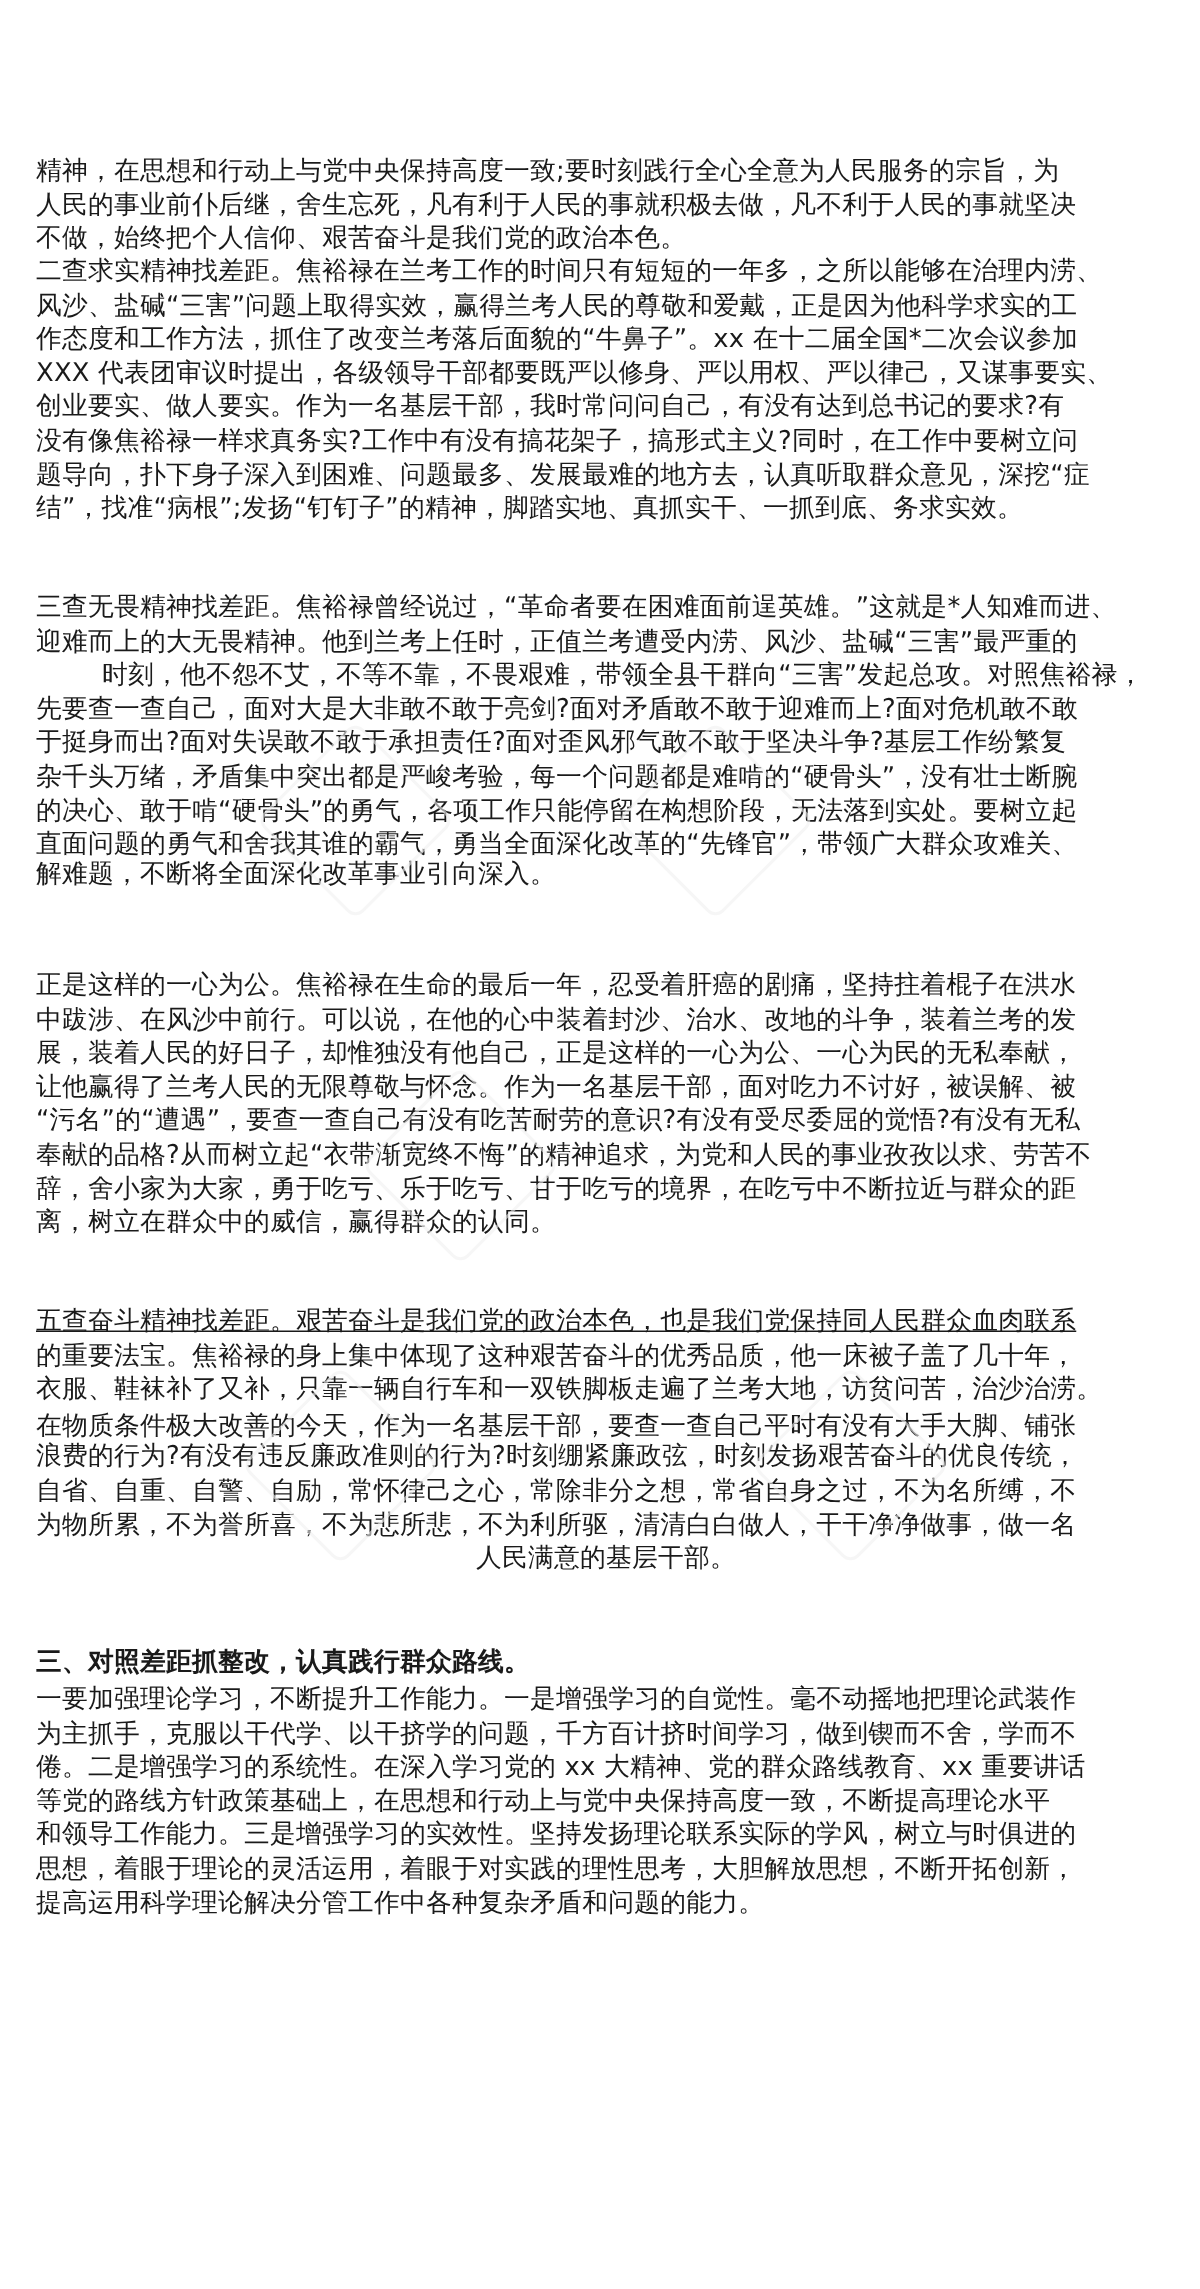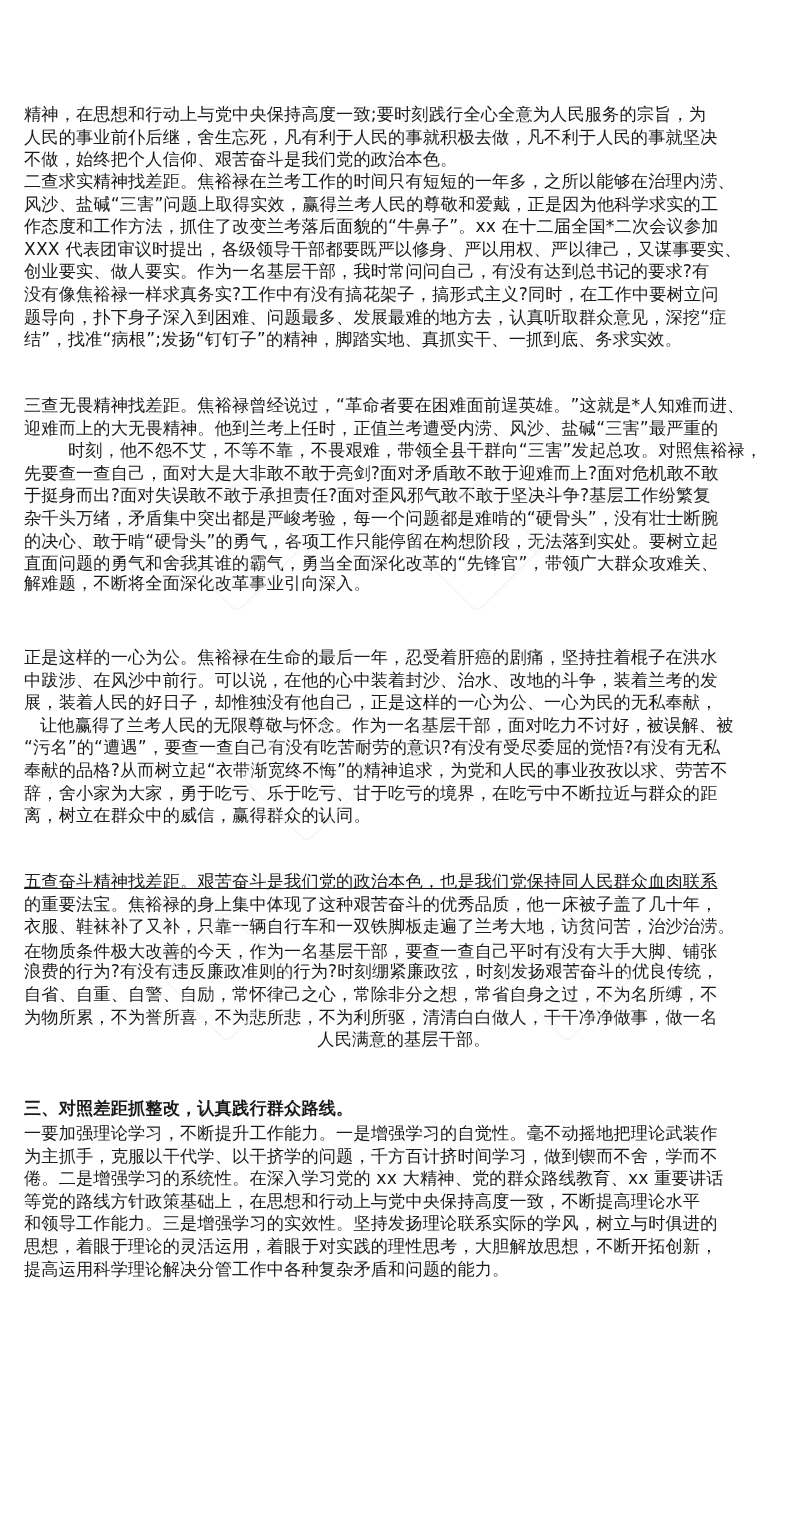--- a/index.html
+++ b/index.html
@@ -42,21 +42,21 @@
       <div class="line" style="top: 439.2px; margin-left: 44px;">时刻，他不怨不艾，不等不靠，不畏艰难，带领全县干群向“三害”发起总攻。对照焦裕禄，</div>
       <div class="line" style="top: 461.8px;">先要查一查自己，面对大是大非敢不敢于亮剑?面对矛盾敢不敢于迎难而上?面对危机敢不敢</div>
       <div class="line" style="top: 484.4px;">于挺身而出?面对失误敢不敢于承担责任?面对歪风邪气敢不敢于坚决斗争?基层工作纷繁复</div>
       <div class="line" style="top: 507px;">杂千头万绪，矛盾集中突出都是严峻考验，每一个问题都是难啃的“硬骨头”，没有壮士断腕</div>
       <div class="line" style="top: 529.6px;">的决心、敢于啃“硬骨头”的勇气，各项工作只能停留在构想阶段，无法落到实处。要树立起</div>
       <div class="line" style="top: 552.2px;">直面问题的勇气和舍我其谁的霸气，勇当全面深化改革的“先锋官”，带领广大群众攻难关、</div>
       <div class="line" style="top: 544px; margin-top: 28px;">解难题，不断将全面深化改革事业引向深入。</div>
       <div class="line" style="top: 646px;">正是这样的一心为公。焦裕禄在生命的最后一年，忍受着肝癌的剧痛，坚持拄着棍子在洪水</div>
       <div class="line" style="top: 668.6px;">中跋涉、在风沙中前行。可以说，在他的心中装着封沙、治水、改地的斗争，装着兰考的发</div>
       <div class="line" style="top: 691.2px;">展，装着人民的好日子，却惟独没有他自己，正是这样的一心为公、一心为民的无私奉献，</div>
-      <div class="line" style="top: 713.8px; margin-left: 16px;">让他赢得了兰考人民的无限尊敬与怀念。作为一名基层干部，面对吃力不讨好，被误解、被</div>
+      <div class="line" style="top: 713.8px;">让他赢得了兰考人民的无限尊敬与怀念。作为一名基层干部，面对吃力不讨好，被误解、被</div>
       <div class="line" style="top: 736.4px;">“污名”的“遭遇”，要查一查自己有没有吃苦耐劳的意识?有没有受尽委屈的觉悟?有没有无私</div>
       <div class="line" style="top: 759px;">奉献的品格?从而树立起“衣带渐宽终不悔”的精神追求，为党和人民的事业孜孜以求、劳苦不</div>
       <div class="line" style="top: 781.6px;">辞，舍小家为大家，勇于吃亏、乐于吃亏、甘于吃亏的境界，在吃亏中不断拉近与群众的距</div>
       <div class="line" style="top: 804.2px;">离，树立在群众中的威信，赢得群众的认同。</div>
       <div class="line" style="top: 870px; text-decoration: underline;">五查奋斗精神找差距。艰苦奋斗是我们党的政治本色，也是我们党保持同人民群众血肉联系</div>
       <div class="line" style="top: 892.6px;">的重要法宝。焦裕禄的身上集中体现了这种艰苦奋斗的优秀品质，他一床被子盖了几十年，</div>
       <div class="line" style="top: 915.2px;">衣服、鞋袜补了又补，只靠一辆自行车和一双铁脚板走遍了兰考大地，访贫问苦，治沙治涝。</div>
       <div class="line" style="top: 940px;">在物质条件极大改善的今天，作为一名基层干部，要查一查自己平时有没有大手大脚、铺张</div>
       <div class="line" style="top: 960.4px;">浪费的行为?有没有违反廉政准则的行为?时刻绷紧廉政弦，时刻发扬艰苦奋斗的优良传统，</div>
       <div class="line" style="top: 983px;">自省、自重、自警、自励，常怀律己之心，常除非分之想，常省自身之过，不为名所缚，不</div>

